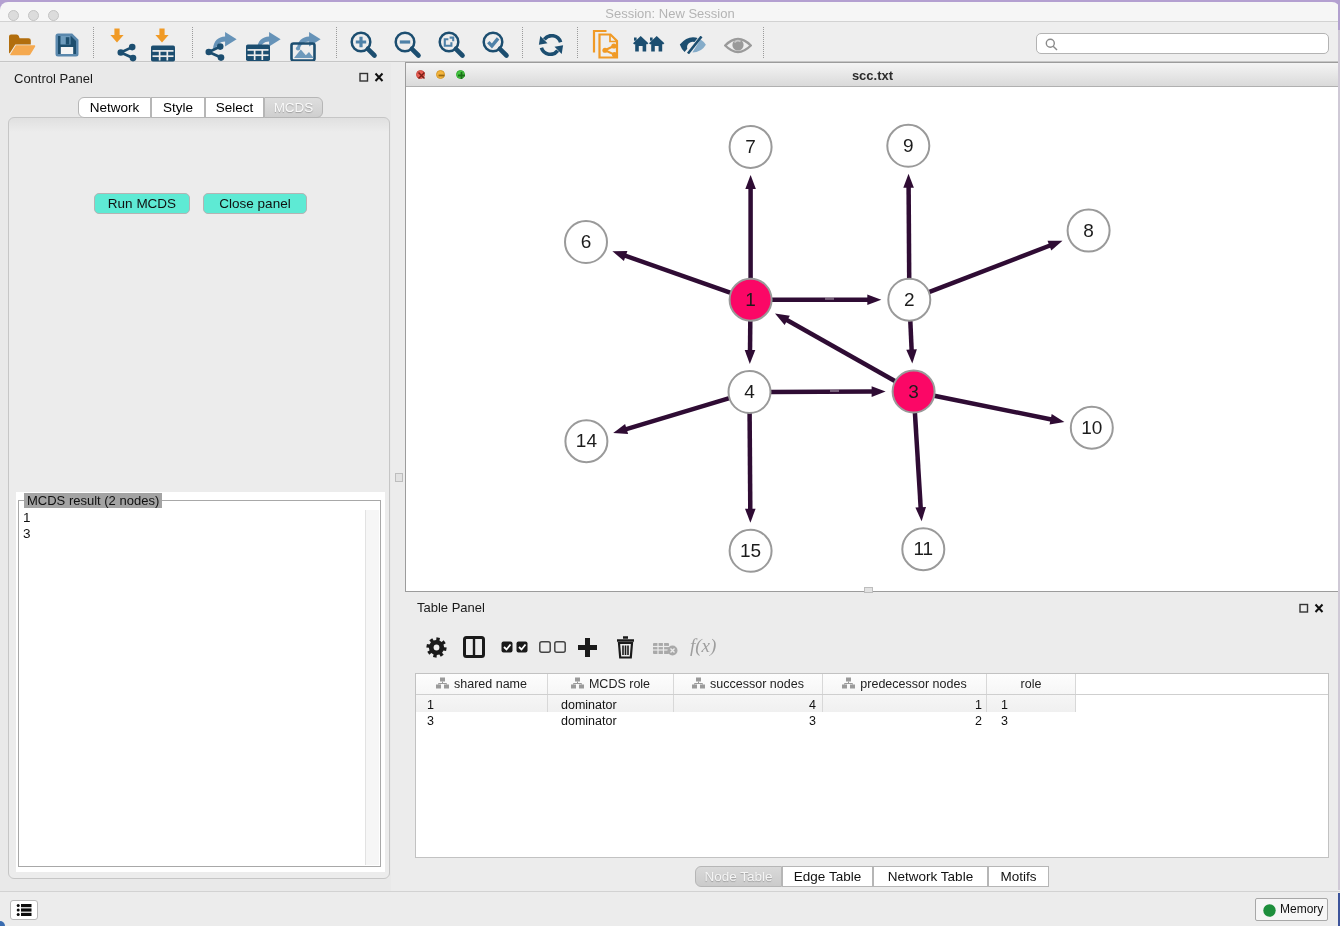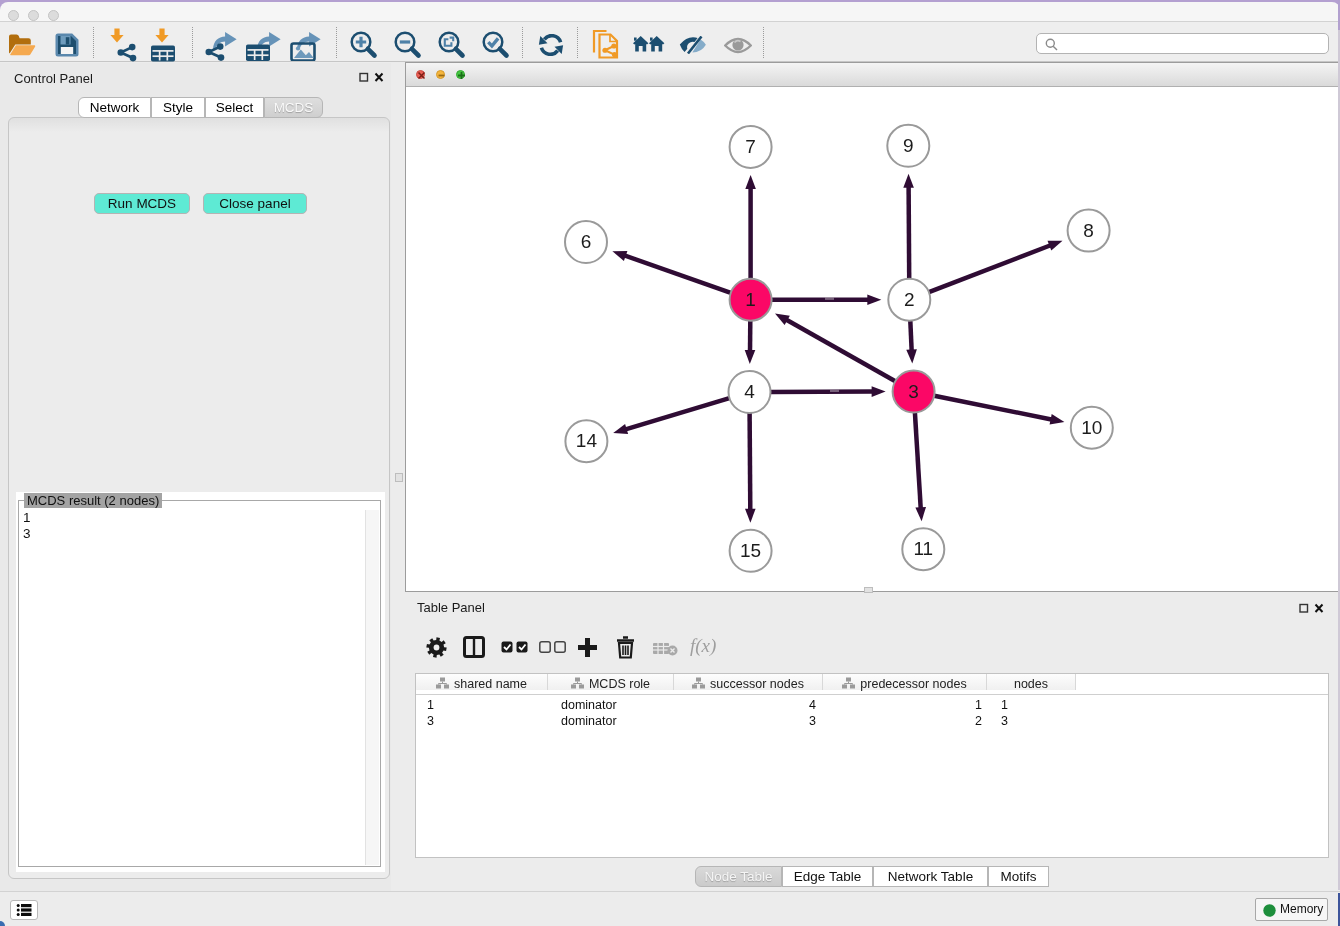--- a/index.html
+++ b/index.html
@@ -28,36 +28,37 @@
 #gboxscroll{left:365px;top:447px;width:14px;height:355px;background:#f6f6f6;border-left:1px solid #e2e2e2}
 
 #netwin{left:405px;top:62px;width:935px;height:530px;background:#fff;border:1px solid #9c9c9c}
 #nettitle{left:0;top:0;width:933px;height:24px;background:linear-gradient(#f4f4f4,#dadada);border-bottom:1px solid #b0b0b0}
 .nl{position:absolute;top:7px;width:9px;height:9px;border-radius:50%}
 #netname{position:absolute;left:0;top:5px;width:933px;text-align:center;font-size:13px;font-weight:600;color:#2c2c2c}
 
 #tpanel{left:405px;top:595px;width:935px;height:299px;background:#ececec}
 #tphead{left:12px;top:5px;font-size:13px;color:#1a1a1a}
 #ttable{left:10px;top:78px;width:914px;height:185px;background:#fff;border:1px solid #c2c2c2}
-.th{position:absolute;top:0;height:16px;border-right:1px solid #d8d8d8;background:linear-gradient(#fdfdfd,#f0f0f0);font-size:12.5px;color:#222;text-align:center;line-height:20px}
+.th{position:absolute;top:0;height:38px;border-right:1px solid #d8d8d8;background:linear-gradient(#fdfdfd,#f0f0f0);font-size:12.5px;color:#222;text-align:center;line-height:20px}
 #thline{left:0;top:20px;width:912px;height:1px;background:#cfcfcf}
 .td{position:absolute;font-size:12.5px;color:#111;line-height:16px}
 .btab{position:absolute;top:271px;height:21px;border:1px solid #b6b6b6;background:#fff;font-size:13.5px;color:#111;text-align:center;line-height:19px}
 #btabnode{background:linear-gradient(#d9d9d9,#cbcbcb);color:#f5f5f5;text-shadow:0 1px 1px #9f9f9f;border-radius:6px 0 0 6px}
 
 #statusbar{left:0;top:891px;width:1340px;height:35px;background:#ececec;border-top:1px solid #d2d2d2}
 #listbtn{left:10px;top:8px;width:28px;height:20px;background:#fff;border:1px solid #b8b8b8;border-radius:3px}
 #membtn{left:1255px;top:6px;width:73px;height:23px;background:#f6f6f6;border:1px solid #a8a8a8;border-radius:2px;font-size:12px;color:#111;line-height:21px;text-align:left;padding-left:24px}
 </style></head>
 <body>
 <div class="abs" id="purple"></div>
 <div class="abs" id="titlebar">
   <div class="tl" style="left:8px"></div>
   <div class="tl" style="left:28px"></div>
   <div class="tl" style="left:48px"></div>
+  <div class="abs" id="wtitle">Session: New Session</div>
 </div>
 <div class="abs" id="toolbar">
     <div class="tsep" style="left:93px"></div>
 <div class="tsep" style="left:192px"></div>
 <div class="tsep" style="left:336px"></div>
 <div class="tsep" style="left:522px"></div>
 <div class="tsep" style="left:577px"></div>
 <div class="tsep" style="left:763px"></div>
 <svg class="abs" style="left:8px;top:10px" width="28" height="24" viewBox="0 0 28 24">
       <path d="M1 20.5 L1 4.5 Q1 2.5 3 2.5 L8.5 2.5 Q10.3 2.5 10.8 4 L11.6 6.2 L20.5 6.2 Q22.8 6.2 22.8 8.5 L22.8 12.6 L7.3 12.6 L1.6 21.5 Z" fill="#b26e0d"></path>
@@ -209,20 +210,21 @@
 <div class="abs" id="netwin">
   <div class="abs" id="nettitle">
     <div class="nl" style="left:10px;background:#ea5f55;border:1px solid #ca4a40"></div>
     <div class="nl" style="left:30px;background:#f5b63d;border:1px solid #d69a2d"></div>
     <div class="nl" style="left:50px;background:#47ca43;border:1px solid #35a832"></div>
     <svg style="position:absolute;left:10px;top:7px" width="51" height="11">
       <path d="M2.5 2.5 L8.5 8.5 M8.5 2.5 L2.5 8.5" stroke="#7c1f16" stroke-width="1.5"></path>
       <path d="M22.5 5.5 L28.5 5.5" stroke="#9a6b14" stroke-width="1.8"></path>
       <path d="M45.5 2 L45.5 9 M42 5.5 L49 5.5" stroke="#1c6e1a" stroke-width="1.8"></path>
     </svg>
+    <div id="netname">scc.txt</div>
   </div>
   <svg class="abs" style="left:0;top:24px" width="933" height="504">
 <g font-family="Liberation Sans, sans-serif">
 <line x1="344.6" y1="191.7" x2="344.6" y2="99.9" stroke="#2f0c34" stroke-width="4.5"></line>
 <polygon points="344.6,87.9 349.9,101.9 339.3,101.9" fill="#2f0c34"></polygon>
 <line x1="324.8" y1="205.8" x2="217.7" y2="168.2" stroke="#2f0c34" stroke-width="4.5"></line>
 <polygon points="206.4,164.3 221.4,163.9 217.9,173.9" fill="#2f0c34"></polygon>
 <line x1="365.6" y1="212.7" x2="463.3" y2="212.7" stroke="#2f0c34" stroke-width="4.5"></line>
 <polygon points="475.3,212.7 461.3,218.0 461.3,207.4" fill="#2f0c34"></polygon>
 <line x1="344.3" y1="233.7" x2="344.0" y2="265.0" stroke="#2f0c34" stroke-width="4.5"></line>
@@ -359,21 +361,21 @@
           <path d="M6.5 4.5 v2 M2.5 7.5 v-1 h8 v1" stroke="#9a9a9a" fill="none"></path>
         </svg>successor nodes</div>
 <div class="th" style="left:407px;width:164px"><svg width="13" height="12" viewBox="0 0 13 12" style="vertical-align:-1px;margin-right:5px">
           <g fill="#9a9a9a">
             <rect x="4" y="0.5" width="5" height="4"></rect>
             <rect x="0" y="7.5" width="5" height="4"></rect>
             <rect x="8" y="7.5" width="5" height="4"></rect>
           </g>
           <path d="M6.5 4.5 v2 M2.5 7.5 v-1 h8 v1" stroke="#9a9a9a" fill="none"></path>
         </svg>predecessor nodes</div>
-<div class="th" style="left:571px;width:89px">nodes</div>
+<div class="th" style="left:571px;width:89px">role</div>
 <div class="abs" id="thline"></div>
     <div class="td" style="left:11px;top:23px">1</div>
 <div class="td" style="left:145px;top:23px">dominator</div>
 <div class="td" style="left:300px;top:23px;width:100px;text-align:right">4</div>
 <div class="td" style="left:470px;top:23px;width:96px;text-align:right">1</div>
 <div class="td" style="left:585px;top:23px">1</div>
 <div class="td" style="left:11px;top:39px">3</div>
 <div class="td" style="left:145px;top:39px">dominator</div>
 <div class="td" style="left:300px;top:39px;width:100px;text-align:right">3</div>
 <div class="td" style="left:470px;top:39px;width:96px;text-align:right">2</div>

